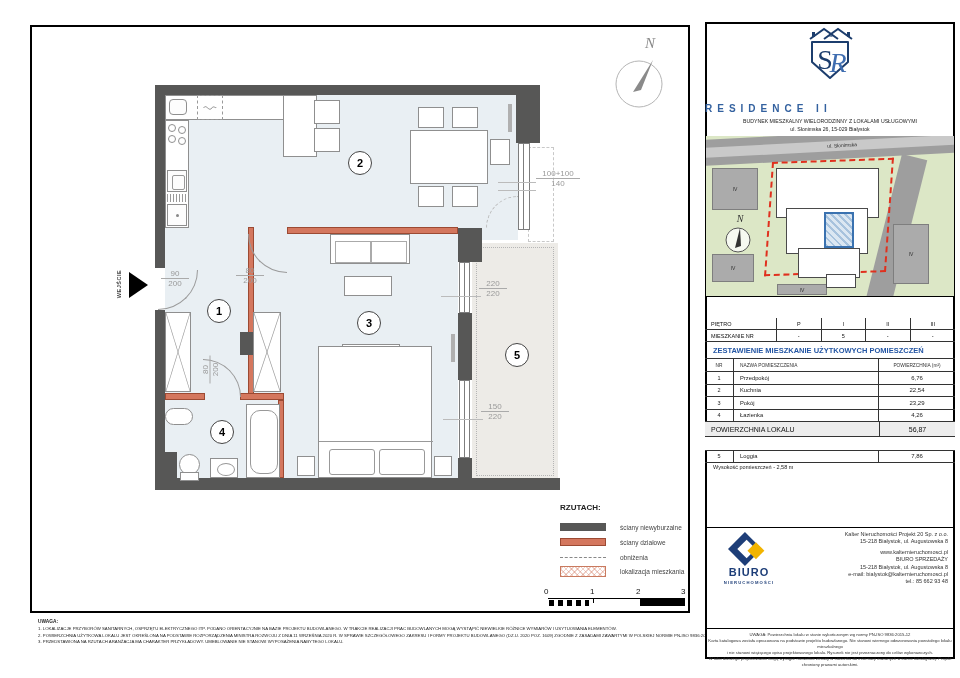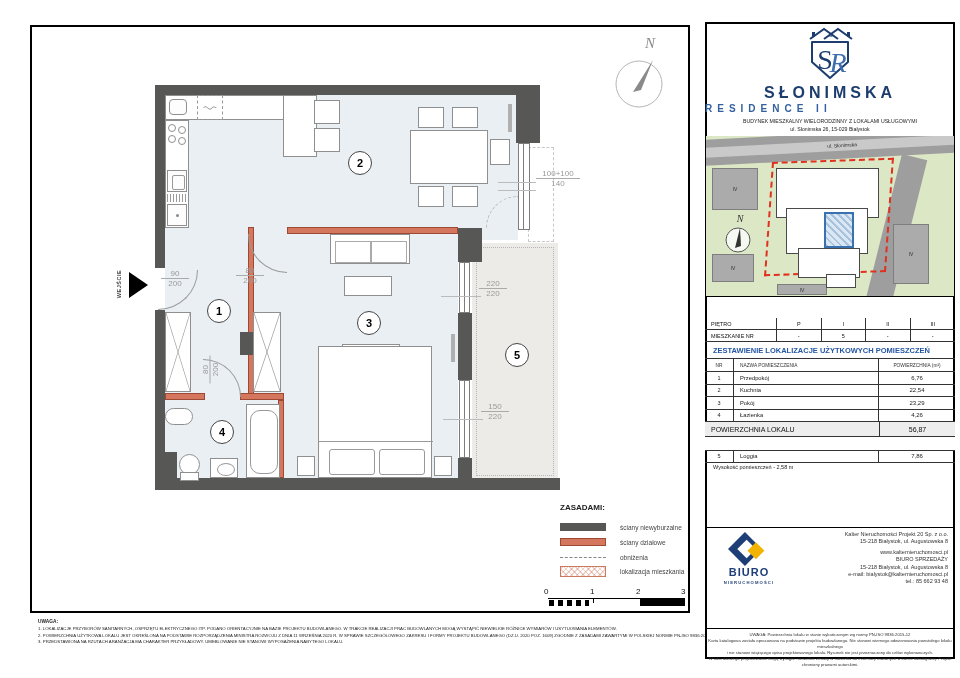--- a/index.html
+++ b/index.html
@@ -266,21 +266,21 @@
 
     <div class="wejscie-txt">WEJŚCIE</div>
     <div class="wejscie-arrow"></div>
 
     <svg class="abs" style="left:612px;top:32px;" width="58" height="80">
       <text x="38" y="16" font-size="15" font-style="italic" fill="#8a8a8a" text-anchor="middle" font-family="Liberation Serif, serif">N</text>
       <circle cx="27" cy="52" r="23" stroke="#b5b5b5" stroke-width="1" fill="none"></circle>
       <polygon points="21,60 29,58 41,28" fill="#8a8a8a"></polygon>
     </svg>
 
-    <div class="abs" style="left:560px;top:503px;font-size:8px;font-weight:bold;color:#222;">ZASADAMI:</div>
+    <div class="abs" style="left:560px;top:503px;font-size:8px;font-weight:bold;color:#222;">RZUTACH:</div>
     <div class="legend-row" style="left:560px;top:521px;">
       <div class="sw sw-dark"></div>
       <div class="legend-label">ściany niewyburzalne</div>
     </div>
     <div class="legend-row" style="left:560px;top:536px;">
       <div class="sw sw-orange"></div>
       <div class="legend-label">ściany działowe</div>
     </div>
     <div class="legend-row" style="left:560px;top:551px;">
       <div class="sw sw-dash"></div>
@@ -313,21 +313,20 @@
   <svg class="abs" style="left:798px;top:26px;" width="64" height="56">
     <path d="M12,13 L26,3 L40,13" stroke="#1c3d6d" stroke-width="2" fill="none"></path>
     <path d="M26,13 L40,3 L54,13" stroke="#1c3d6d" stroke-width="2" fill="none"></path>
     <rect x="14" y="6" width="3" height="5" fill="#1c3d6d"></rect>
     <rect x="49" y="6" width="3" height="5" fill="#1c3d6d"></rect>
     <text x="33" y="11" font-size="6" font-weight="bold" fill="#1c3d6d" text-anchor="middle">II</text>
     <path d="M14,16 H50 V36 L32,52 L14,36 Z" stroke="#1c3d6d" stroke-width="2" fill="none" stroke-linejoin="round"></path>
     <text x="27" y="43" font-size="28" fill="#1c3d6d" text-anchor="middle" font-family="Liberation Serif, serif">S</text>
     <text x="40" y="46" font-size="28" font-style="italic" fill="#3f6db0" text-anchor="middle" font-family="Liberation Serif, serif">R</text>
   </svg>
-  <div class="brand-name">SŁONIMSKA</div>
   <div class="brand-line2">RESIDENCE II</div>
   <div class="brand-desc">BUDYNEK MIESZKALNY WIELORODZINNY Z LOKALAMI USŁUGOWYMI</div>
   <div class="brand-addr">ul. Słonimska 26, 15-029 Białystok</div>
 
   <div class="siteplan">
     <div class="abs" style="left:-10px;top:-3px;width:280px;height:26px;background:#9e9e9e;transform:rotate(-3deg);">
       <div class="abs" style="left:0;top:8px;width:280px;height:10px;background:#c9c9c9;"></div>
     </div>
     <div class="abs" style="left:96px;top:6px;width:80px;text-align:center;font-size:5px;color:#333;transform:rotate(-3deg);">ul. Słonimska</div>
     <div class="abs" style="left:196px;top:18px;width:26px;height:160px;background:#9e9e9e;transform:rotate(14deg);transform-origin:top left;"></div>
@@ -367,21 +366,21 @@
     </div>
     <div class="frow">
       <div>MIESZKANIE NR</div>
       <div>-</div>
       <div>5</div>
       <div>-</div>
       <div>-</div>
     </div>
   </div>
 
-  <div class="abs" style="left:713px;top:346px;font-size:7.5px;font-weight:bold;color:#2456a4;">ZESTAWIENIE LOKALIZACJE UŻYTKOWYCH POMIESZCZEŃ</div>
+  <div class="abs" style="left:713px;top:346px;font-size:7.5px;font-weight:bold;color:#2456a4;">ZESTAWIENIE MIESZKANIE UŻYTKOWYCH POMIESZCZEŃ</div>
 
   <div class="atable">
     <div class="arow ahead">
       <div class="c-nr">NR</div>
       <div class="c-name">NAZWA POMIESZCZENIA</div>
       <div class="c-area">POWIERZCHNIA (m²)</div>
     </div>
     <div class="arow ar">
       <div class="c-nr">1</div>
       <div class="c-name">Przedpokój</div>

